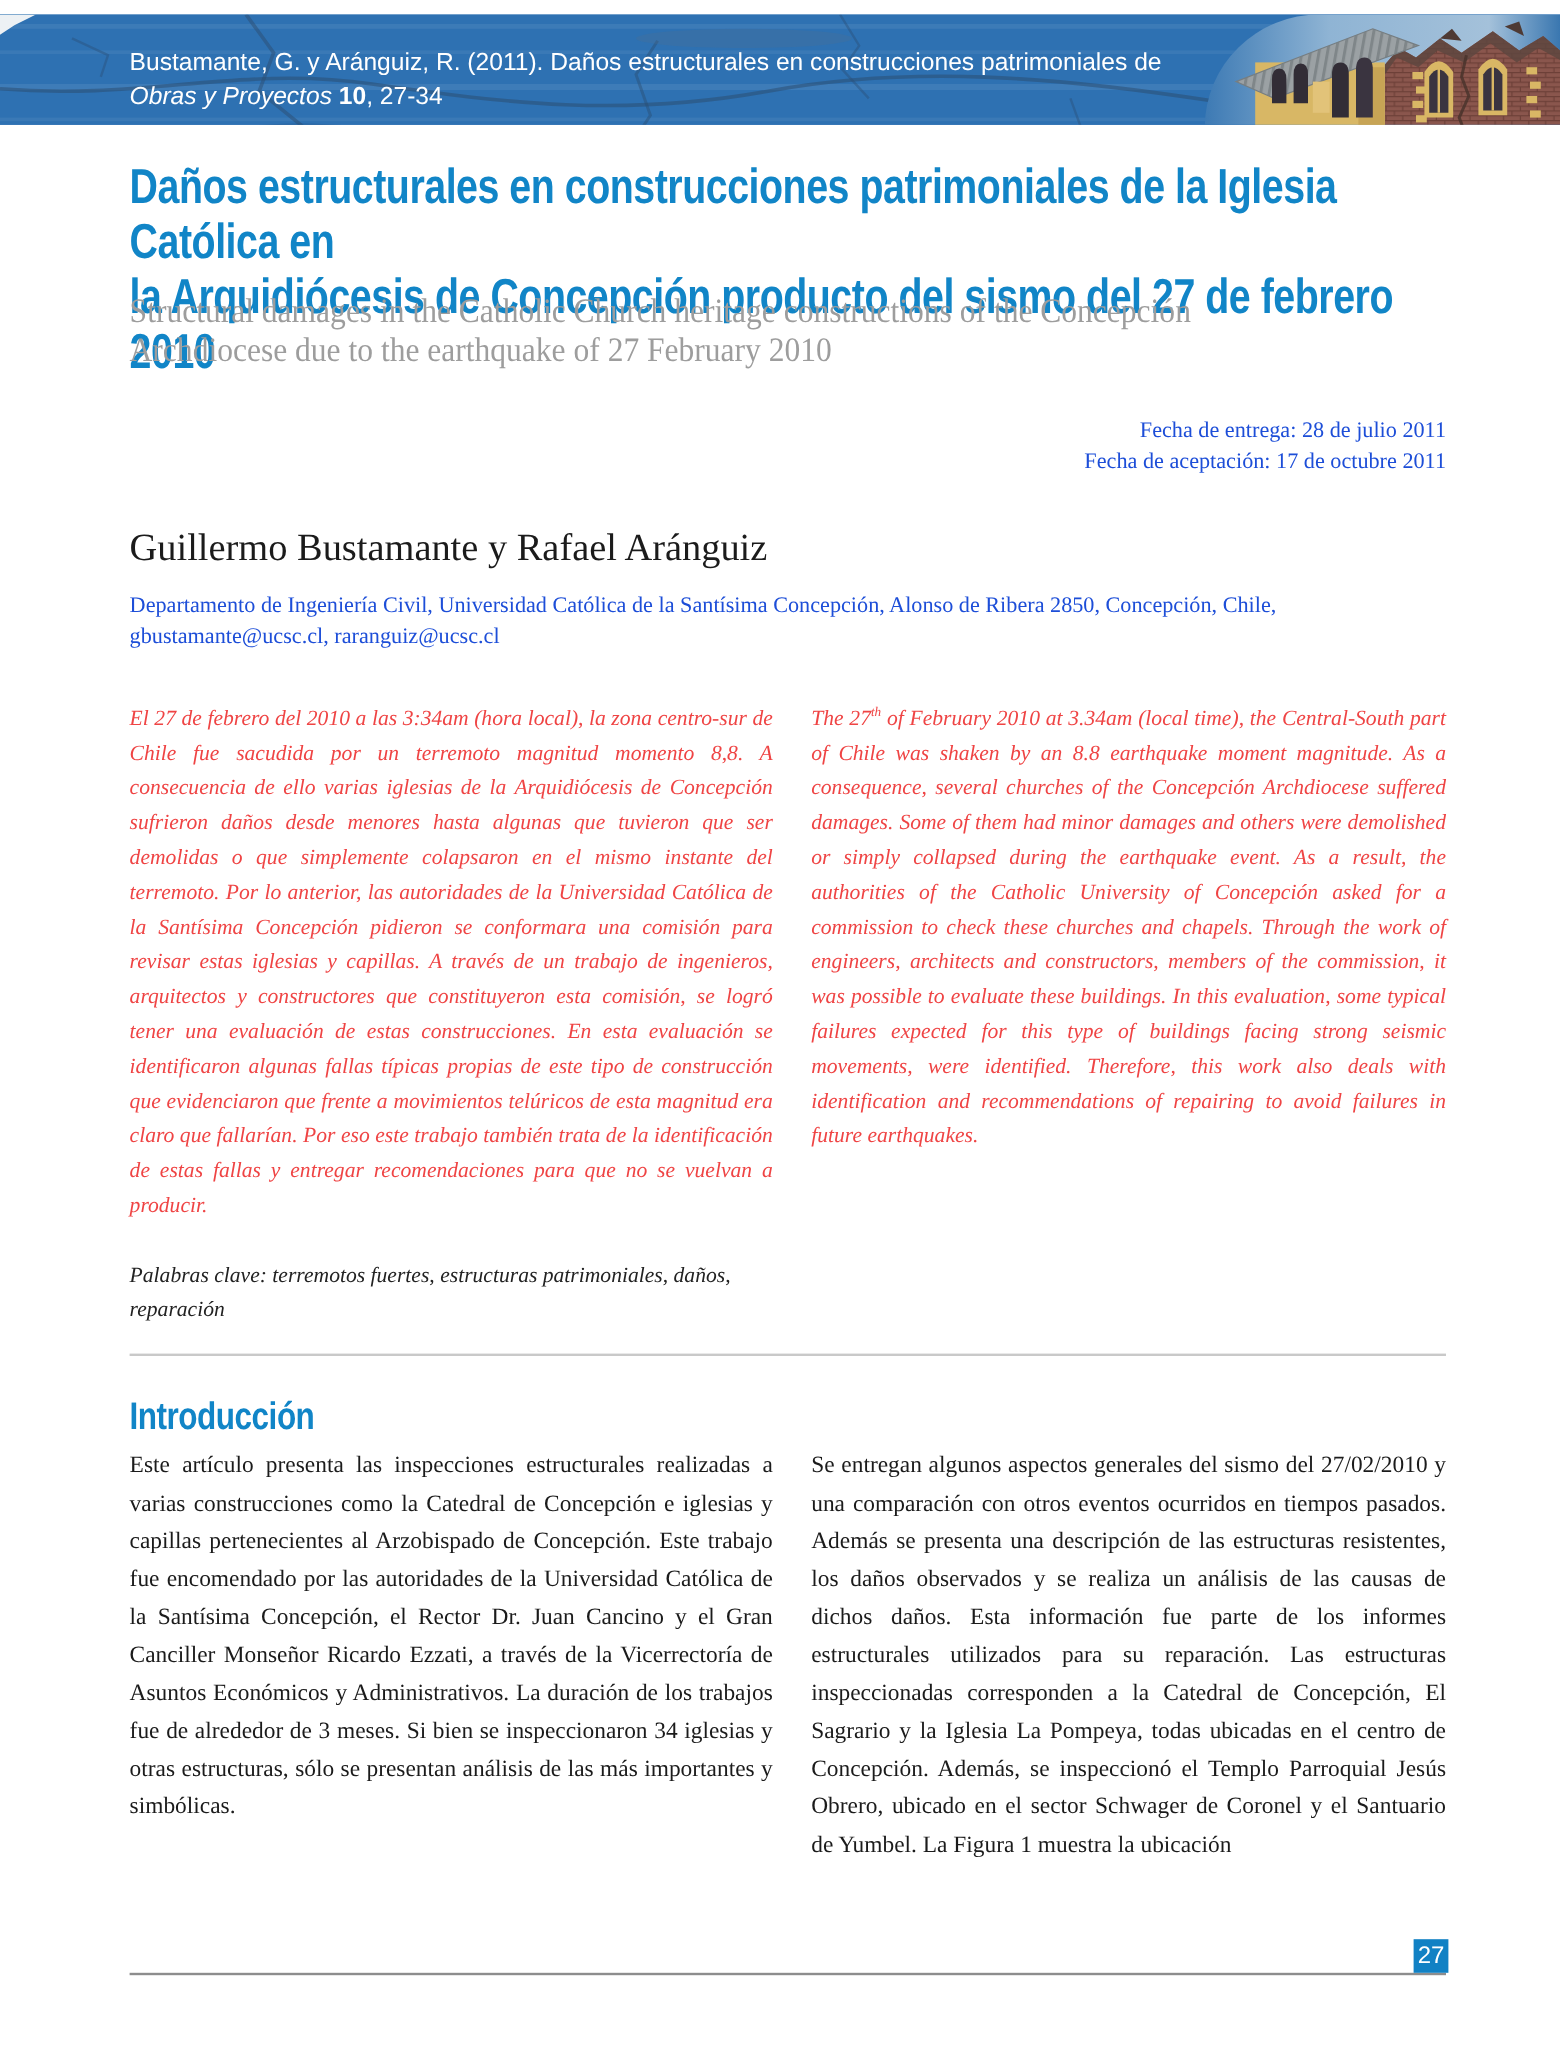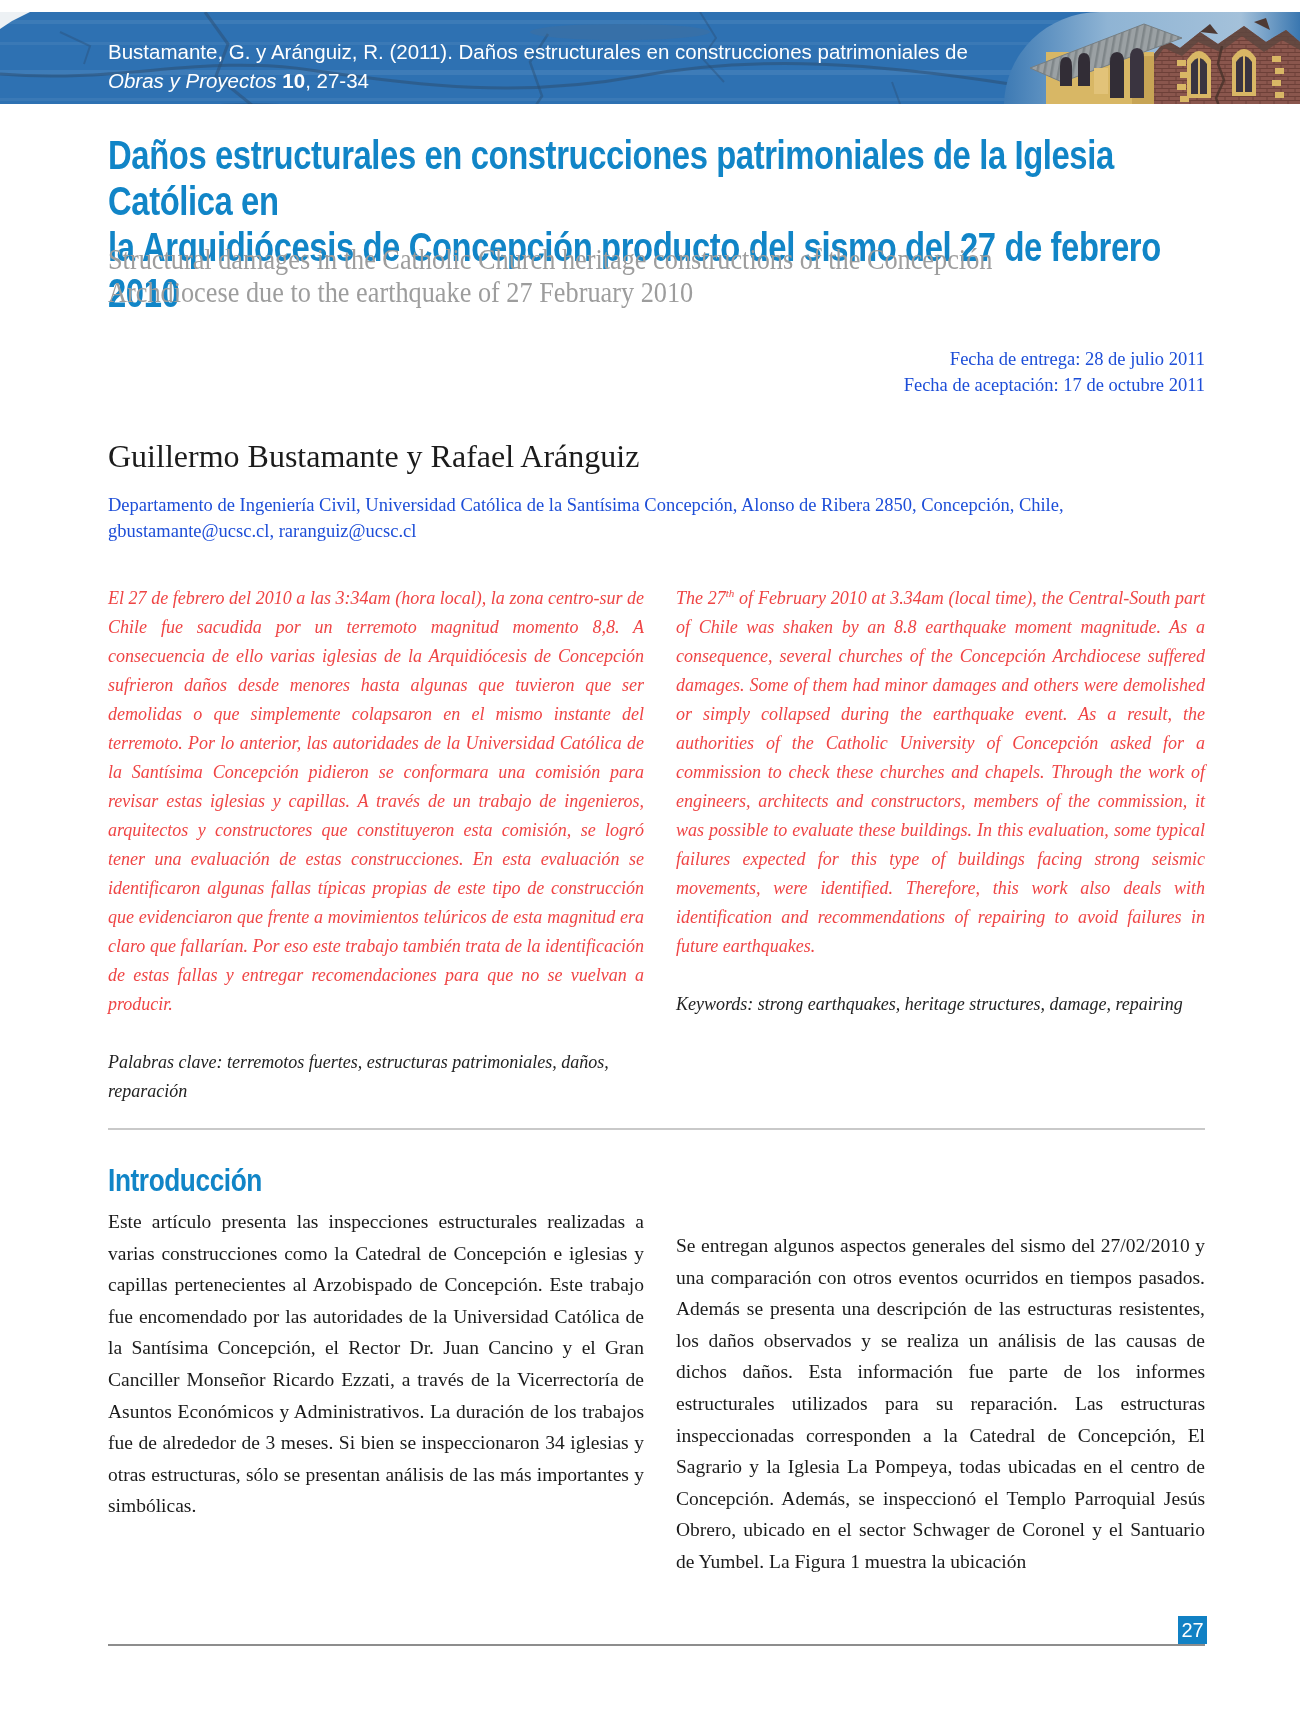--- a/index.html
+++ b/index.html
@@ -37,21 +37,21 @@
   .kw{font-style:italic;font-size:18px;line-height:29px;text-align:left;margin:29px 0 0 0;color:#222;}
   sup.th{font-size:11px;line-height:0;}
 
   .divider{position:absolute;left:108px;top:1128px;width:1097px;height:2px;background:#c9c9c9;}
 
   
   .intro-head{position:absolute;left:108px;top:1160px;width:540px;}
   .intro-head .cx{width:500px;transform:scaleX(0.82);font-family:"Liberation Sans",sans-serif;
                   font-weight:bold;font-size:32px;line-height:40px;color:#1185c7;letter-spacing:-0.5px;}
   .intro-left{position:absolute;left:108px;top:1206px;width:536px;}
-  .intro-right{position:absolute;left:676px;top:1206px;width:529px;margin-top:24px;}
+  .intro-right{position:absolute;left:676px;top:1206px;width:529px;}
   .body-text{font-size:19.5px;line-height:31.6px;text-align:justify;margin:0;color:#1b1b1b;}
 
   
   .footer-rule{position:absolute;left:108px;top:1644px;width:1097px;height:2px;background:#8d8d8d;}
   .page-num{position:absolute;left:1178px;top:1616px;width:29px;height:28px;background:#1181c4;
             color:#ffffff;font-family:"Liberation Sans",sans-serif;font-size:20px;
             display:flex;align-items:center;justify-content:center;}
 </style>
 </head>
 <body>
@@ -161,21 +161,20 @@
   <div class="authors">Guillermo Bustamante y Rafael Aránguiz</div>
   <div class="affiliation">Departamento de Ingeniería Civil, Universidad Católica de la Santísima Concepción, Alonso de Ribera 2850, Concepción, Chile, gbustamante@ucsc.cl, raranguiz@ucsc.cl</div>
 
   <div class="abs-left">
     <p class="abs">El 27 de febrero del 2010 a las 3:34am (hora local), la zona centro-sur de Chile fue sacudida por un terremoto magnitud momento 8,8. A consecuencia de ello varias iglesias de la Arquidiócesis de Concepción sufrieron daños desde menores hasta algunas que tuvieron que ser demolidas o que simplemente colapsaron en el mismo instante del terremoto. Por lo anterior, las autoridades de la Universidad Católica de la Santísima Concepción pidieron se conformara una comisión para revisar estas iglesias y capillas. A través de un trabajo de ingenieros, arquitectos y constructores que constituyeron esta comisión, se logró tener una evaluación de estas construcciones. En esta evaluación se identificaron algunas fallas típicas propias de este tipo de construcción que evidenciaron que frente a movimientos telúricos de esta magnitud era claro que fallarían. Por eso este trabajo también trata de la identificación de estas fallas y entregar recomendaciones para que no se vuelvan a producir.</p>
     <p class="kw">Palabras clave: terremotos fuertes, estructuras patrimoniales, daños, reparación</p>
   </div>
 
   <div class="abs-right">
     <p class="abs"><span>The 27</span><sup class="th">th</sup><span> of February 2010 at 3.34am (local time), the Central-South part of Chile was shaken by an 8.8 earthquake moment magnitude. As a consequence, several churches of the Concepción Archdiocese suffered damages. Some of them had minor damages and others were demolished or simply collapsed during the earthquake event. As a result, the authorities of the Catholic University of Concepción asked for a commission to check these churches and chapels. Through the work of engineers, architects and constructors, members of the commission, it was possible to evaluate these buildings. In this evaluation, some typical failures expected for this type of buildings facing strong seismic movements, were identified. Therefore, this work also deals with identification and recommendations of repairing to avoid failures in future earthquakes.</span></p>
-    <p class="kw">Keywords: strong earthquakes, heritage structures, damage, repairing</p>
   </div>
 
   <div class="divider"></div>
 
   <div class="intro-head">
     <span class="cx">Introducción</span>
   </div>
   <div class="intro-left">
     <p class="body-text">Este artículo presenta las inspecciones estructurales realizadas a varias construcciones como la Catedral de Concepción e iglesias y capillas pertenecientes al Arzobispado de Concepción. Este trabajo fue encomendado por las autoridades de la Universidad Católica de la Santísima Concepción, el Rector Dr. Juan Cancino y el Gran Canciller Monseñor Ricardo Ezzati, a través de la Vicerrectoría de Asuntos Económicos y Administrativos. La duración de los trabajos fue de alrededor de 3 meses. Si bien se inspeccionaron 34 iglesias y otras estructuras, sólo se presentan análisis de las más importantes y simbólicas.</p>
   </div>

